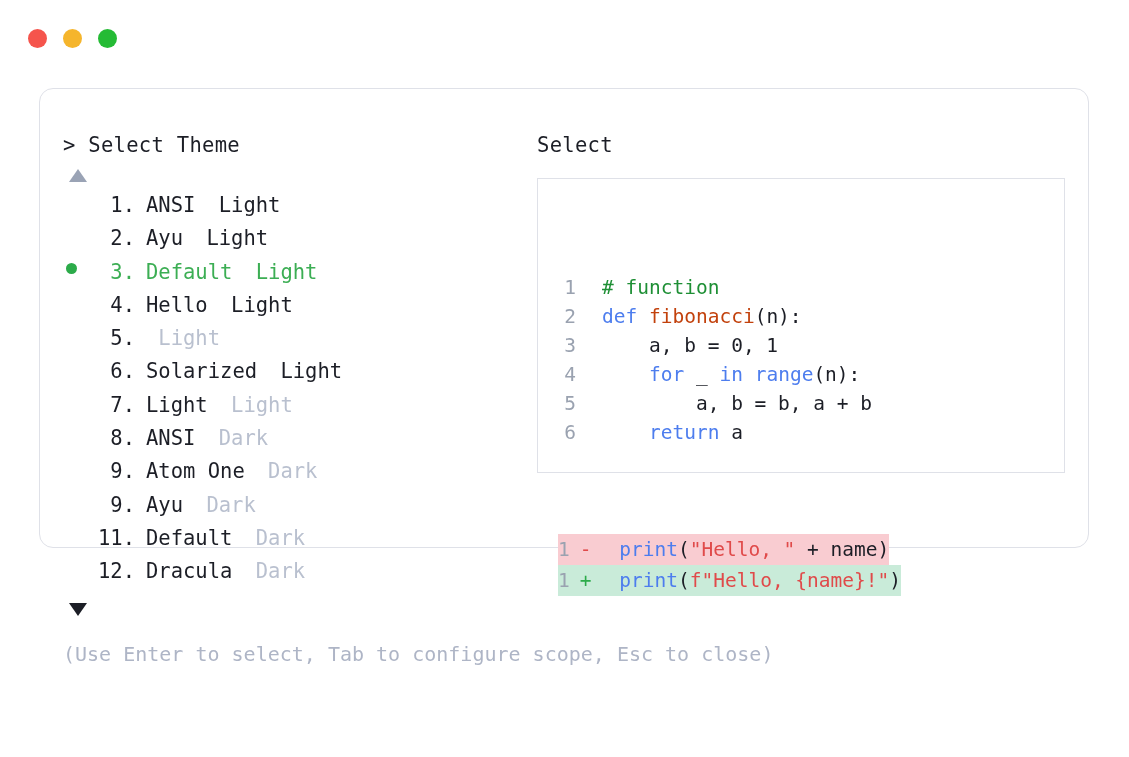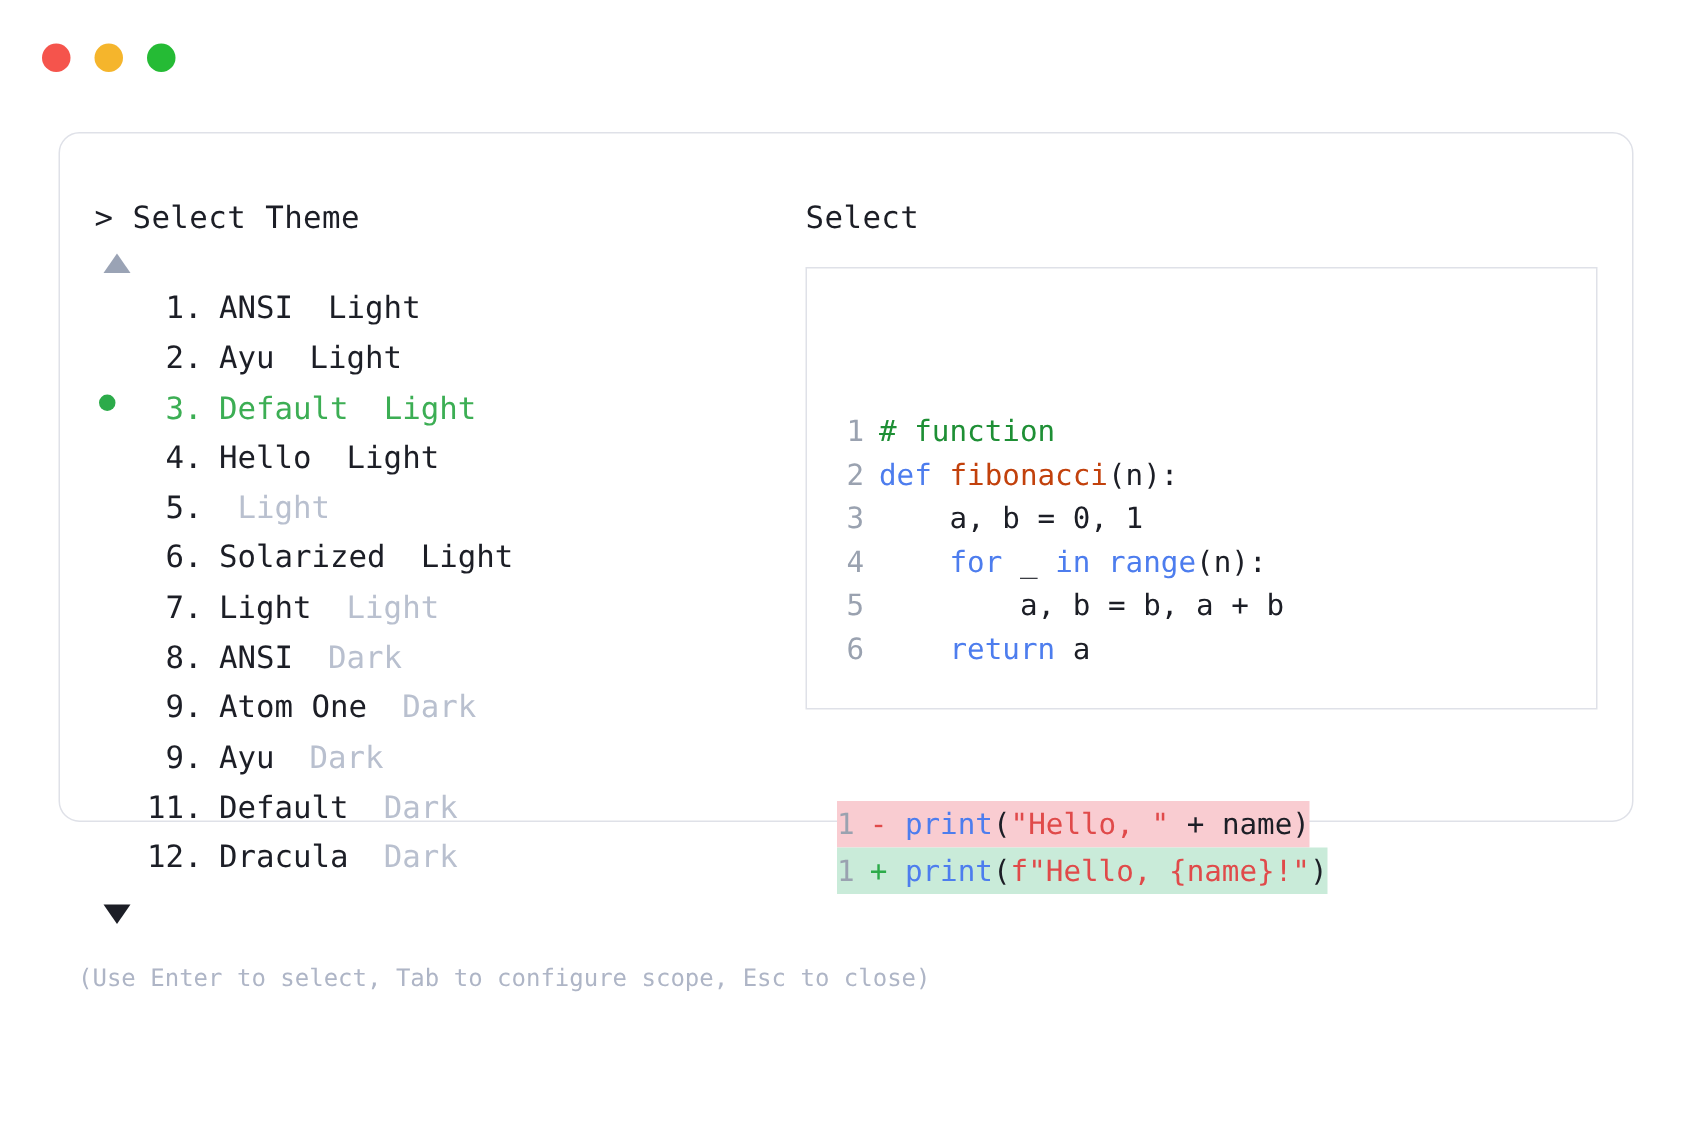--- a/index.html
+++ b/index.html
@@ -107,23 +107,23 @@
   .theme-name { color: #1c1e26; padding-left: 11px; }
   .theme-variant { color: #1c1e26; }
   .theme-variant.muted { color: #b9c0cf; }
   .theme-row.selected .theme-index,
   .theme-row.selected .theme-name,
   .theme-row.selected .theme-variant { color: #3cae54; }
 
   
   .hint {
     position: absolute;
-    left: 12px;
+    left: 23px;
     top: 553px;
-    font-size: 16px;
+    font-size: 20px;
     color: #aeb5c6;
     white-space: pre;
   }
 
   
   .preview-box {
     position: absolute;
     left: 497px;
     top: 89px;
     width: 528px;
@@ -141,21 +141,21 @@
     white-space: pre;
   }
   .code-line { display: flex; align-items: baseline; white-space: pre; }
   .lineno {
     width: 18px;
     flex: 0 0 18px;
     text-align: right;
     color: #9aa2b0;
     margin-right: 10px;
   }
-  .code-body { white-space: pre; }
+  .code-body { white-space: pre; margin-left: 16px; }
 
   
   .t-comment  { color: #1e8f35; }
   .t-keyword  { color: #4d7dee; }
   .t-func     { color: #c2410c; }
   .t-plain    { color: #1c1e26; }
   .t-string   { color: #e04a4a; }
   .t-builtin  { color: #4d7dee; }
 
   

